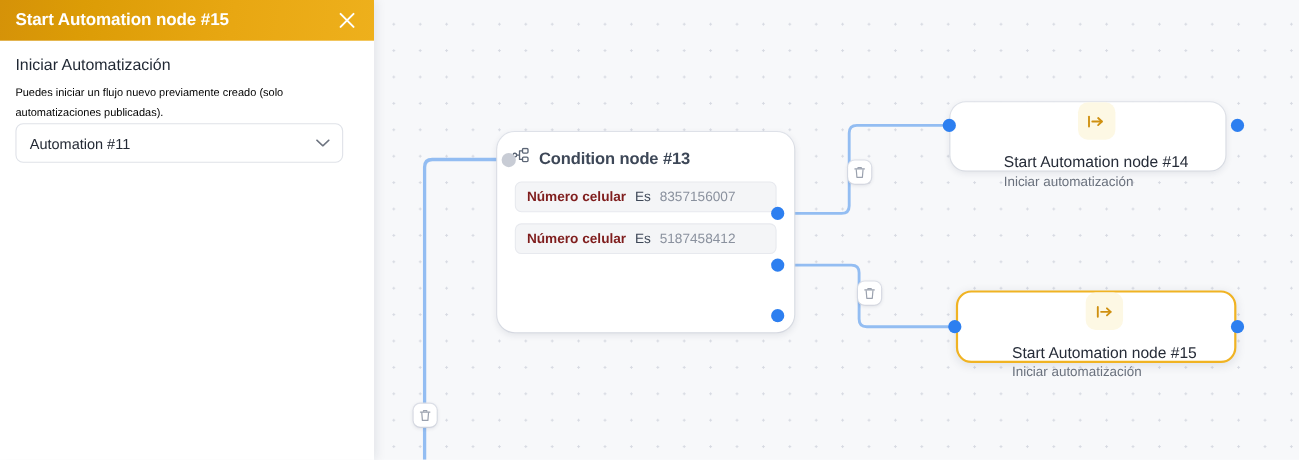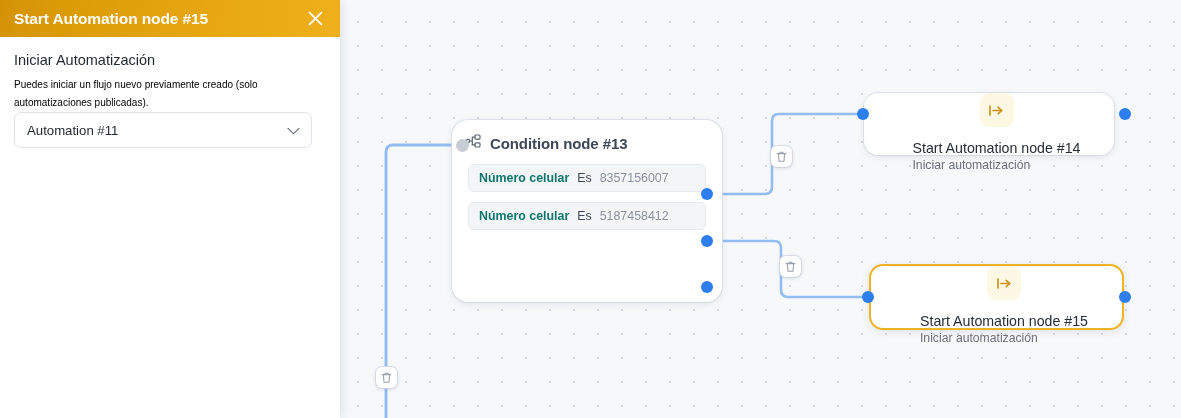--- a/index.html
+++ b/index.html
@@ -149,21 +149,21 @@
     background: #f4f5f7;
     border: 1px solid #e7e9ee;
     border-radius: 6px;
     display: flex;
     align-items: center;
     gap: 8px;
     padding: 0 10px;
     box-sizing: border-box;
     margin-bottom: 10px;
   }
-  .cond-field { font-size: 12.4px; color: #0f766e; font-weight: bold; }
+  .cond-field { font-size: 12.4px; color: #7f1d1d; font-weight: bold; }
   .cond-op    { font-size: 12.4px; color: #3d4757; font-weight: normal; }
   .cond-val   { font-size: 12.4px; color: #8a919e; }
   .cond-else {
     text-align: right;
     font-size: 12.2px;
     color: #5d6470;
     padding: 18px 16px 0 0;
   }
 
   

